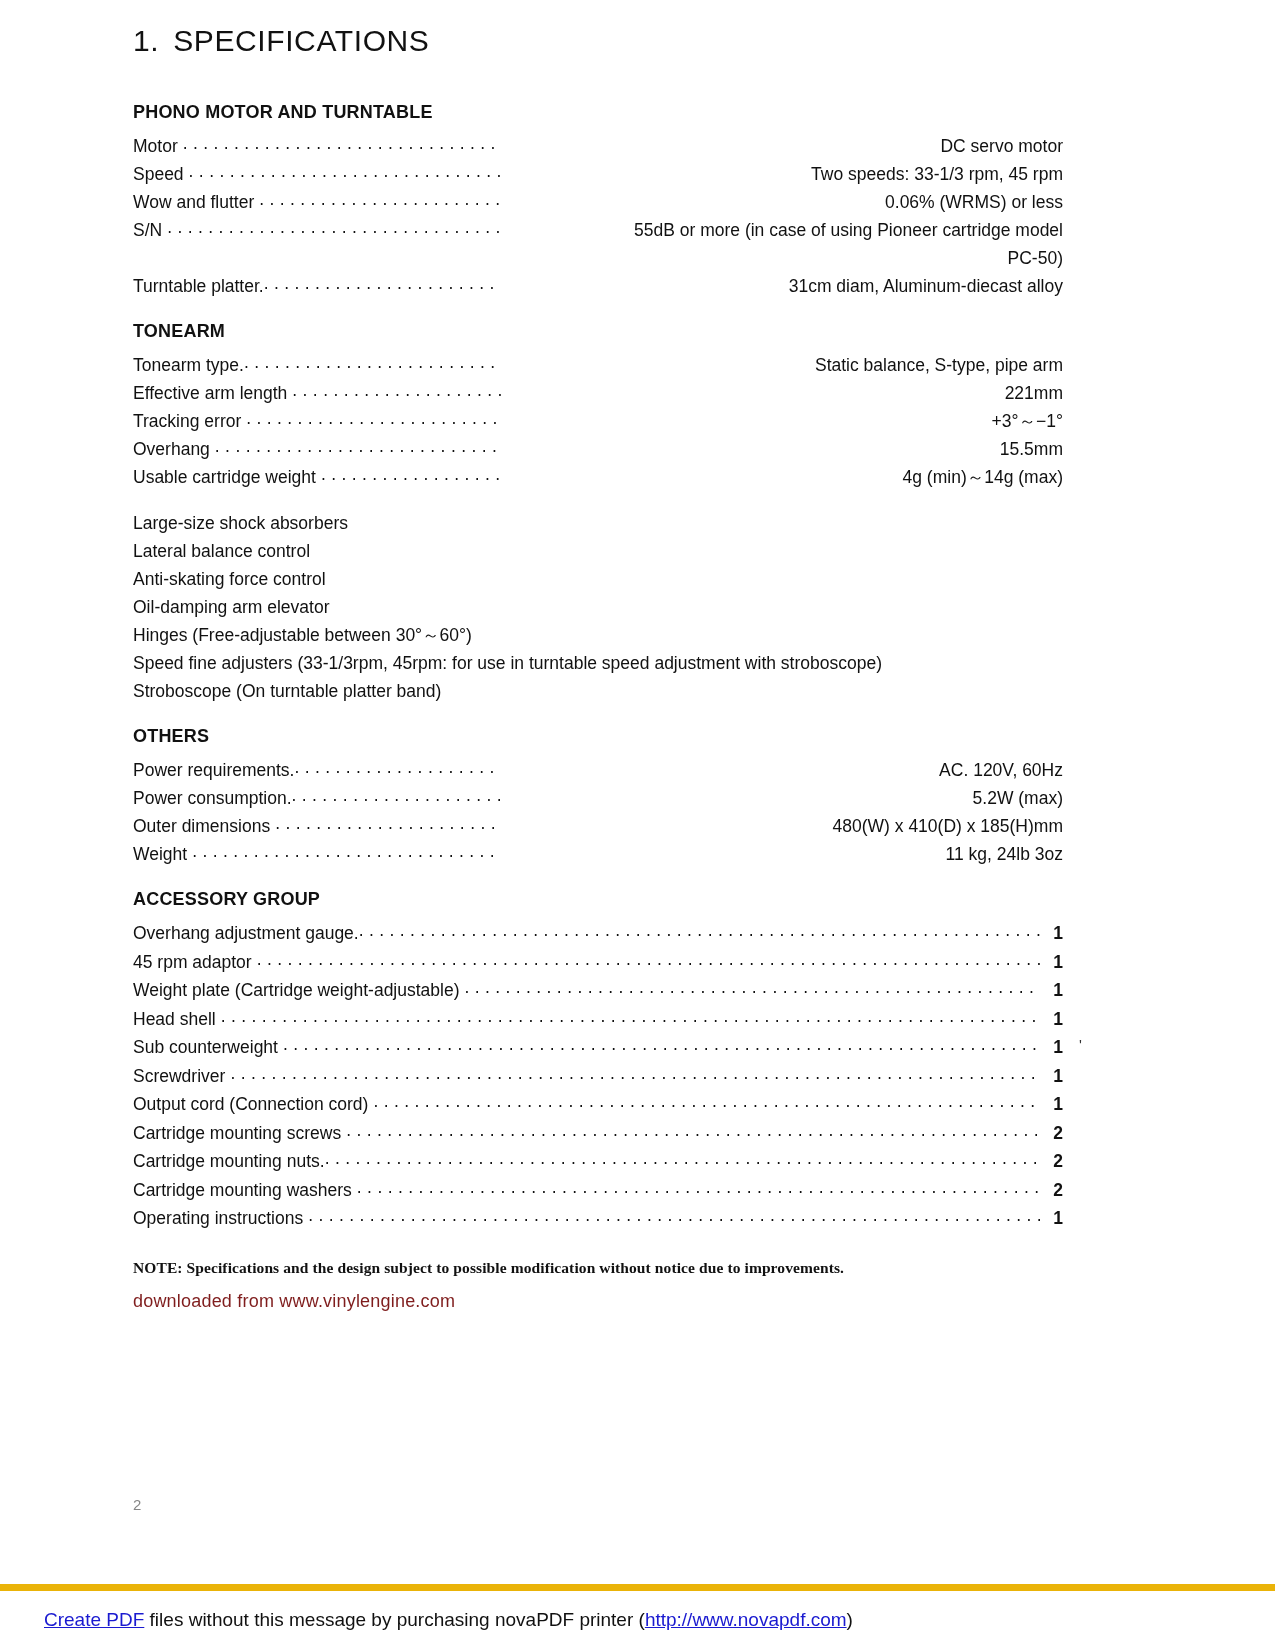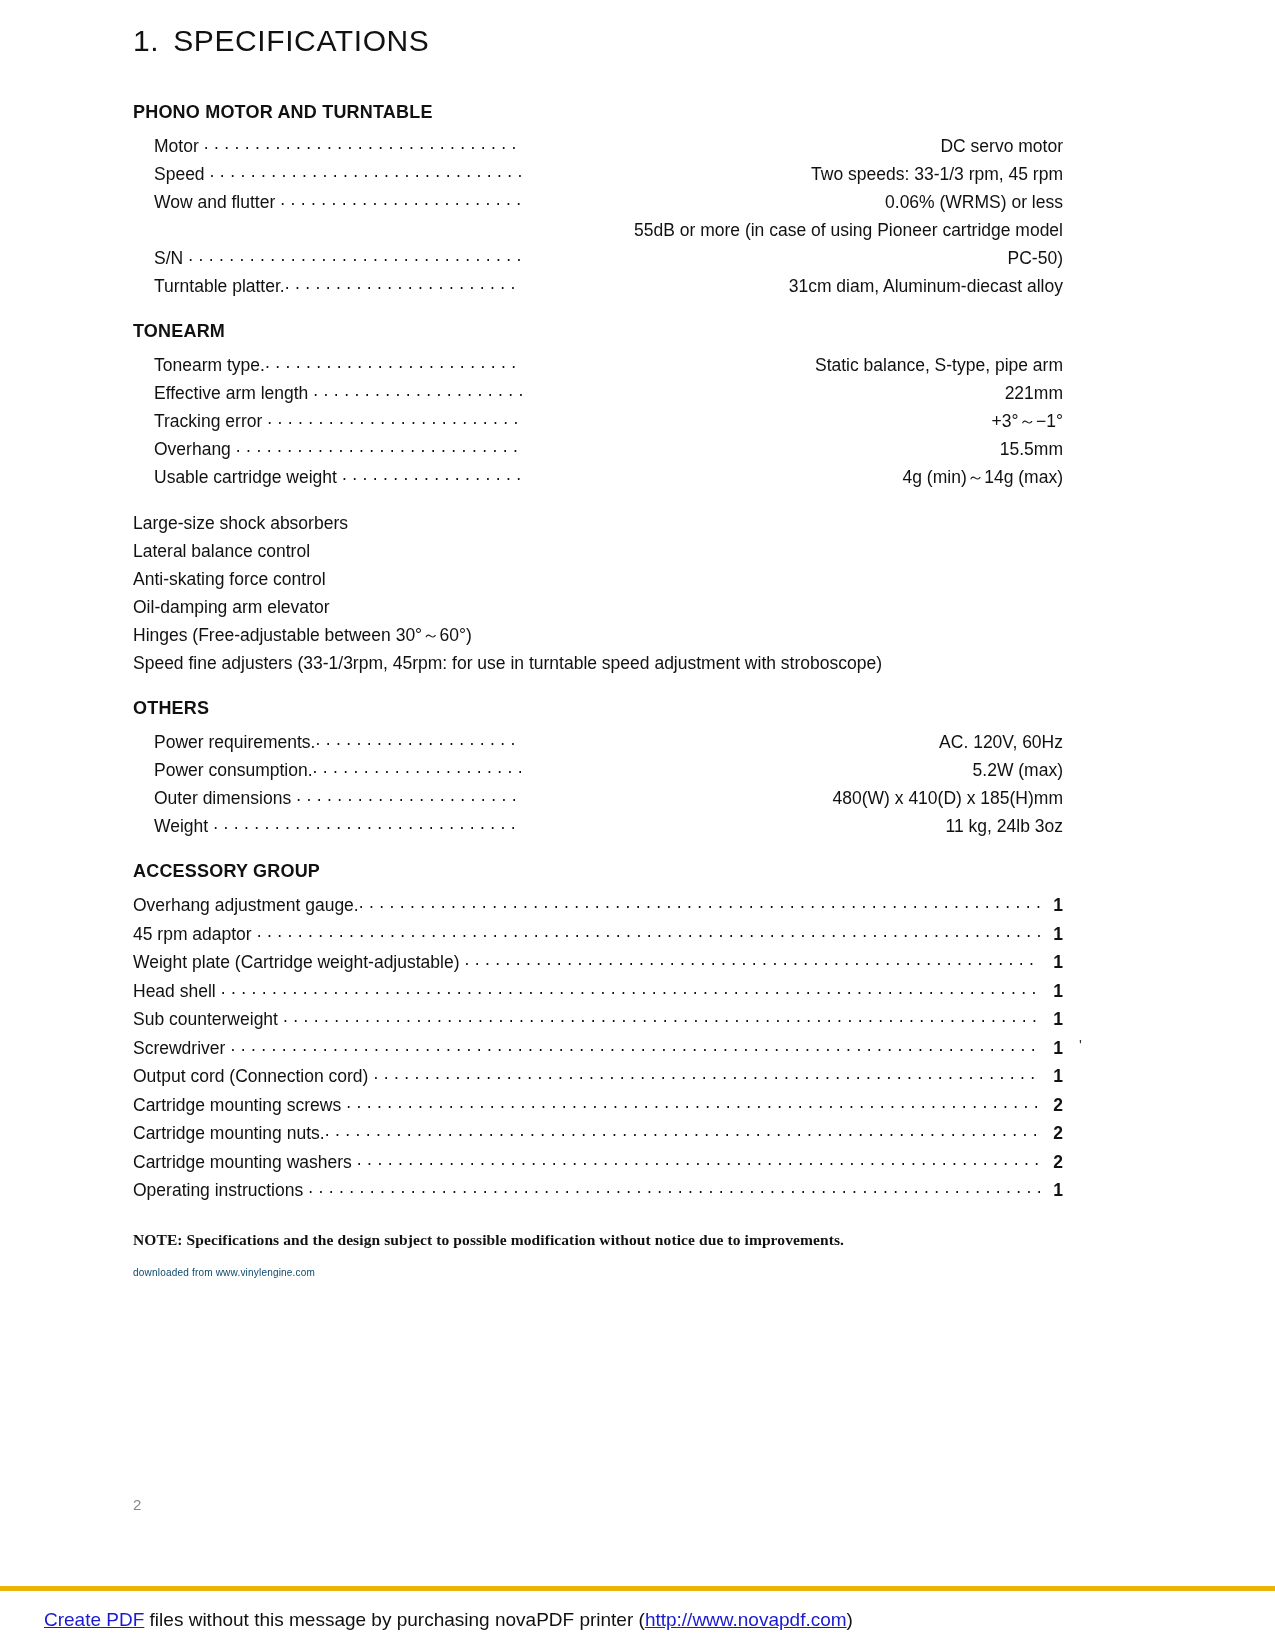--- a/index.html
+++ b/index.html
@@ -55,24 +55,23 @@
   
   .kv {
     display: flex;
     font-size: 17.5px;
     line-height: 28px;
   }
   .kv .k {
     width: 368px;
     flex: 0 0 368px;
     display: flex;
-    align-items: flex-end;
+    align-items: flex-start;
     overflow: hidden;
     white-space: nowrap;
-    margin-left: 21px;
   }
   .kv .k .txt { flex: 0 0 auto; }
   .kv .k .dots {
     flex: 1 1 auto;
     overflow: hidden;
     white-space: nowrap;
     letter-spacing: 5.4px;
     position: relative;
     top: -3px;
     margin-left: 5px;
@@ -122,45 +121,45 @@
   
   .note {
     font-size: 15.5px;
     line-height: 26px;
     margin-top: 22px;
     font-weight: 600;
     letter-spacing: 0.1px;
     font-family: Liberation Serif, serif;
   }
   .source {
-    font-size: 10px;
+    font-size: 18px;
     line-height: 24px;
     margin-top: 8px;
-    color: #0c4a6e;
+    color: #7f1d1d;
     letter-spacing: 0.2px;
   }
 
   .page-number {
     position: absolute;
     left: 133px;
     top: 1496px;
     font-size: 15px;
     color: #222;
     opacity: 0.55;
   }
 
   
   .footer-bar {
     position: absolute;
     left: 0;
     bottom: 0;
     width: 1275px;
     height: 58px;
     background: #ffffff;
-    border-top: 5px solid #eab308;
+    border-top: 7px solid #eab308;
     display: flex;
     align-items: center;
   }
   .footer-text {
     margin-left: 44px;
     font-size: 19px;
     color: #111111;
     white-space: nowrap;
   }
   .footer-text a {
@@ -262,20 +261,21 @@
             <div class="v"><span>4g (min)～14g (max)</span></div>
           </div>
         </div>
         <div class="section">
           <div class="plain-line">Large-size shock absorbers</div>
           <div class="plain-line">Lateral balance control</div>
           <div class="plain-line">Anti-skating force control</div>
           <div class="plain-line">Oil-damping arm elevator</div>
           <div class="plain-line">Hinges (Free-adjustable between 30°～60°)</div>
           <div class="plain-line">Speed fine adjusters (33-1/3rpm, 45rpm: for use in turntable speed adjustment with stroboscope)</div>
+          <div class="plain-line">Stroboscope (On turntable platter band)</div>
         </div>
         <div class="section">
           <div class="section-head">OTHERS</div>
           <div class="kv">
             <div class="k">
               <span class="txt">Power requirements.</span>
               <span class="dots nogap">............................................................</span>
             </div>
             <div class="v"><span>AC. 120V, 60Hz</span></div>
           </div>

